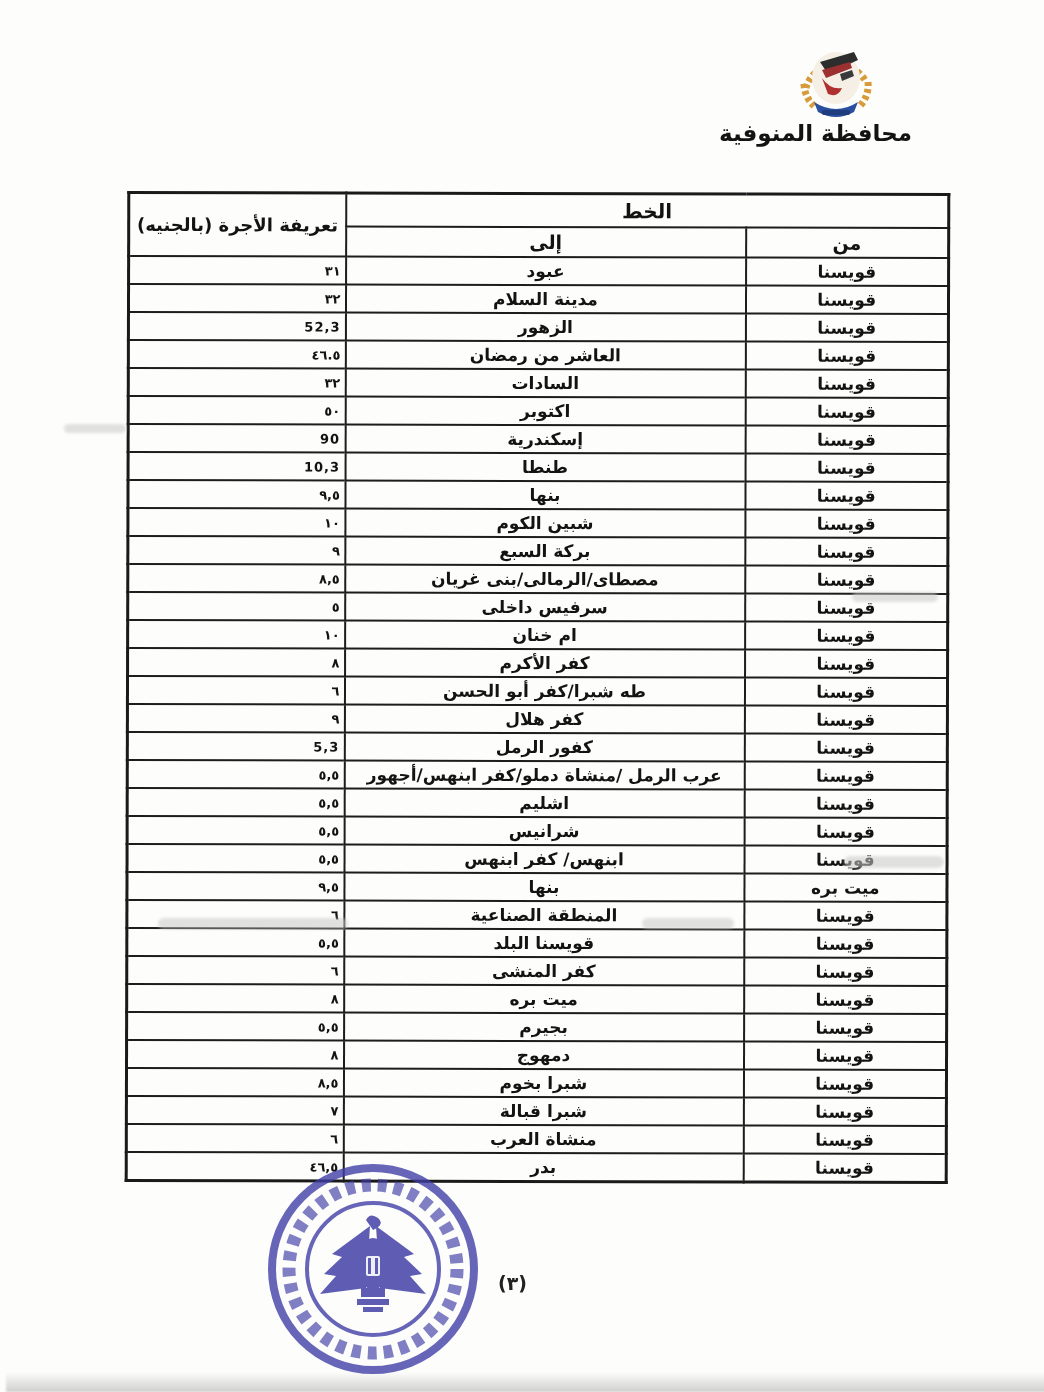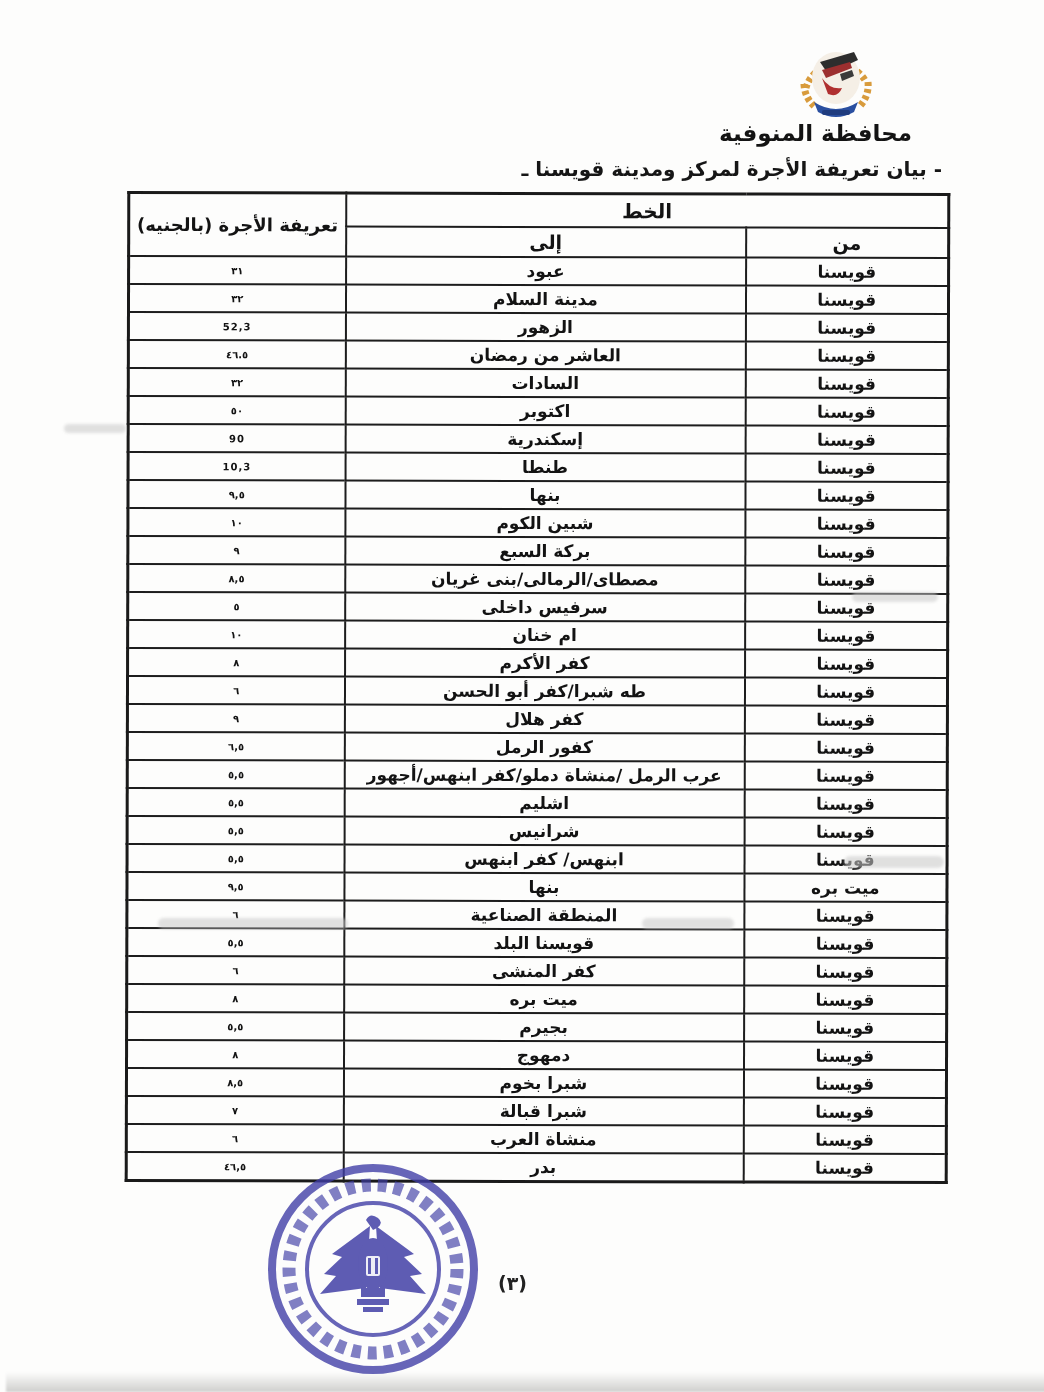--- a/index.html
+++ b/index.html
@@ -37,21 +37,21 @@
     border:2px solid #1d1d1d;
     text-align:center;vertical-align:middle;
     font-weight:bold;color:#131313;
     padding:0 4px;overflow:hidden;white-space:nowrap;
   }
   table.fare-table{border:3px solid #1a1a1a;}
   th.th-line{height:31px;font-size:20px;}
   th.th-from,th.th-to{height:28px;font-size:19px;}
   th.th-fare{font-size:18px;}
   tbody td{height:26px;font-size:17px;}
-  tbody td.c-fare{font-size:10px;letter-spacing:1px;}
+  tbody td.c-fare{font-size:13px;letter-spacing:1px;text-align:right;}
 
   
   .stamp{
     position:absolute;top:1160px;left:256px;width:222px;height:218px;
     opacity:0.88;filter:blur(0.4px);z-index:5;
   }
 
   .page-number{
     position:absolute;top:1272px;left:492px;
     font-weight:bold;font-size:19px;color:#222;direction:rtl;
@@ -87,21 +87,20 @@
       <path d="M28 18 L62 8 L66 16 L36 30 Z" fill="#2d2d2d"></path>
       <path d="M30 26 L58 18 L60 24 L34 34 Z" fill="#9c2f2f"></path>
       <path d="M30 34 q8 12 20 10 q-4 10 -14 6 Z" fill="#b03030"></path>
       <path d="M48 30 l12 -4 l2 6 l-12 5 Z" fill="#3a3a3a"></path>
       <path d="M22 58 q22 14 44 0 l-4 10 q-18 10 -36 0 Z" fill="#2a4fa0"></path>
       <rect x="30" y="66" width="28" height="5" rx="2" fill="#1f3c7e"></rect>
     </svg>
   </div>
 
   <div class="doc-title">محافظة المنوفية</div>
-  <div class="doc-subtitle">- بيان تعريفة الأجرة لمركز ومدينة قويسنا ـ</div>
 
   <table class="fare-table" dir="rtl">
     <colgroup>
         <col class="c1">
         <col class="c2">
         <col class="c3">
       </colgroup>
     <thead>
       <tr>
         <th class="th-line" colspan="2">الخط</th>
@@ -194,21 +193,21 @@
           <td class="c-fare">٦</td>
         </tr>
         <tr>
           <td class="c-from">قويسنا</td>
           <td class="c-to">كفر هلال</td>
           <td class="c-fare">٩</td>
         </tr>
         <tr>
           <td class="c-from">قويسنا</td>
           <td class="c-to">كفور الرمل</td>
-          <td class="c-fare">٦,٥</td>
+          <td class="c-fare">5,3</td>
         </tr>
         <tr>
           <td class="c-from">قويسنا</td>
           <td class="c-to">عرب الرمل /منشاة دملو/كفر ابنهس/أجهور</td>
           <td class="c-fare">٥,٥</td>
         </tr>
         <tr>
           <td class="c-from">قويسنا</td>
           <td class="c-to">اشليم</td>
           <td class="c-fare">٥,٥</td>

